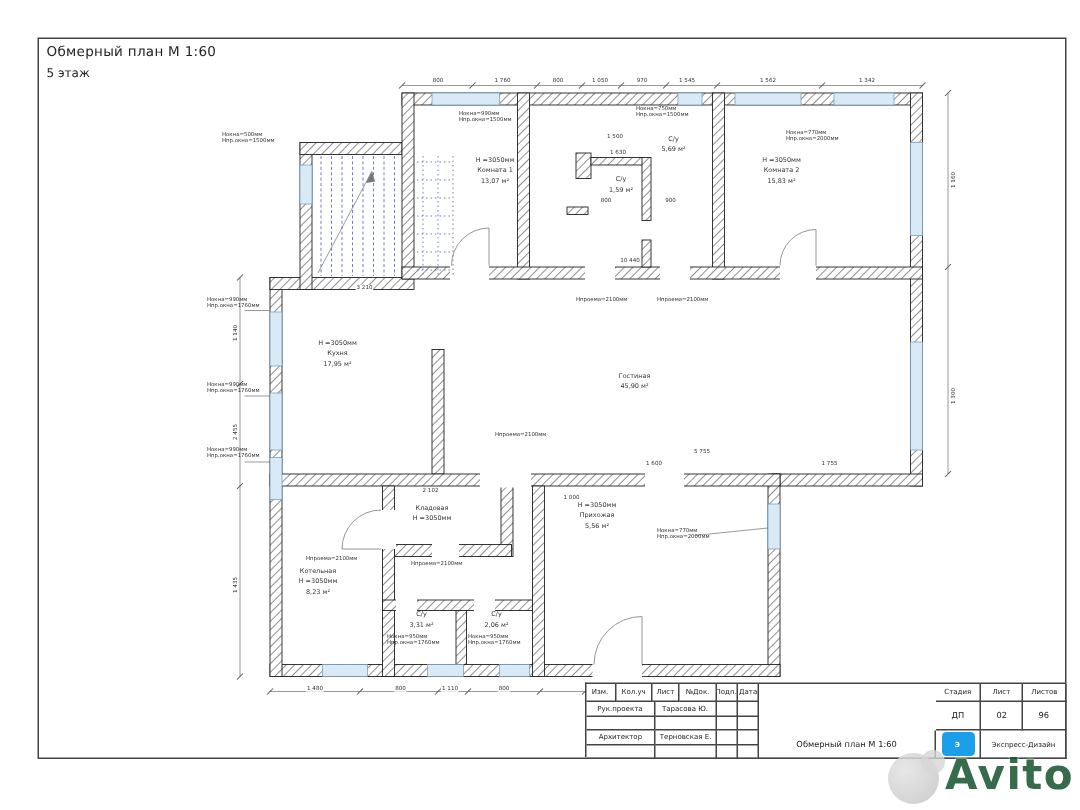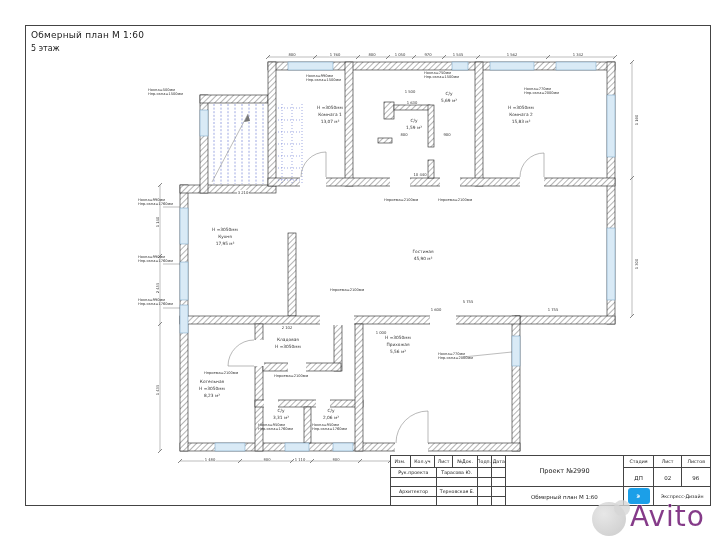--- a/index.html
+++ b/index.html
@@ -28,21 +28,21 @@
   .tb .cell.big span{font-size:6.5px;transform:none;}
   .tb .cell.med span{font-size:6px;transform:scale(.92);}
   .logo{width:22px;height:16px;background:#1b9fe8;border-radius:3px;display:flex;align-items:center;justify-content:center;}
   .logo span{color:#fff;font-size:11px;font-weight:bold;transform:none;}
   
   .wm{position:absolute;right:0;bottom:0;width:130px;height:46px;pointer-events:none;}
   .wm-circle{position:absolute;left:2px;top:8px;width:34px;height:34px;border-radius:50%;
       background:radial-gradient(circle at 35% 35%, #e3e3e3, #c2c2c2);opacity:.85;}
   .wm-circle2{position:absolute;left:24px;top:6px;width:16px;height:16px;border-radius:50%;
       background:#d6d6d6;opacity:.8;}
-  .wm-text{position:absolute;left:40px;top:6px;font-size:28px;font-weight:normal;color:#701a75;opacity:.85;
+  .wm-text{position:absolute;left:40px;top:6px;font-size:28px;font-weight:bold;color:#14532d;opacity:.85;
       text-shadow:0 0 2px #ffffff,0 0 1px #ffffff;letter-spacing:1px;}
 </style>
 </head>
 <body>
 
 <div class="page">
   <div class="frame"></div>
   <div class="doc-title">Обмерный план М 1:60</div>
   <div class="doc-sub">5 этаж</div>
 
@@ -360,23 +360,20 @@
     <div class="cell" style="left:46px;top:31px;width:41px;height:10px">
         <span>Терновская Е.</span>
       </div>
     <div class="cell" style="left:87px;top:31px;width:14px;height:10px"></div>
     <div class="cell" style="left:101px;top:31px;width:14px;height:10px"></div>
     <div class="cell" style="left:0;top:41px;width:46px;height:9px"></div>
     <div class="cell" style="left:46px;top:41px;width:41px;height:9px"></div>
     <div class="cell" style="left:87px;top:41px;width:14px;height:9px"></div>
     <div class="cell" style="left:101px;top:41px;width:14px;height:9px"></div>
 
-    <div class="cell big" style="left:115px;top:0;width:118px;height:31px">
-        <span>Проект №2990</span>
-      </div>
     <div class="cell med" style="left:115px;top:31px;width:118px;height:19px">
         <span>Обмерный план М 1:60</span>
       </div>
 
     <div class="cell" style="left:233px;top:0;width:30px;height:12px">
         <span>Стадия</span>
       </div>
     <div class="cell" style="left:263px;top:0;width:28px;height:12px">
         <span>Лист</span>
       </div>

